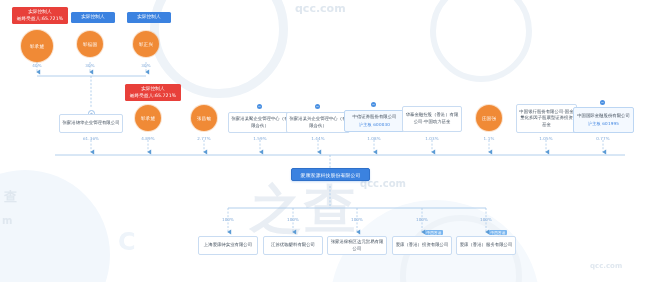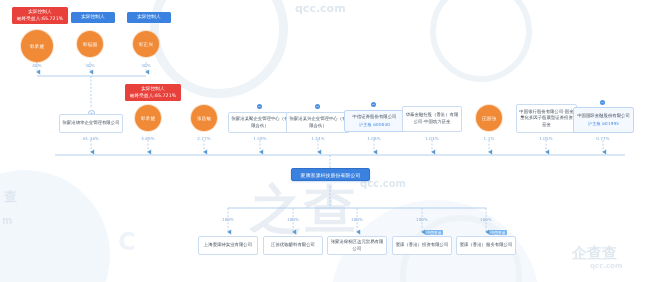--- a/index.html
+++ b/index.html
@@ -94,21 +94,20 @@
 <div id="stage">
 
   <div class="wm wm-blob" style="left:-60px;top:170px;width:170px;height:170px;"></div>
   <div class="wm wm-blob" style="left:330px;top:200px;width:210px;height:210px;background:#f5f9fd;"></div>
   <div class="wm wm-ring" style="left:150px;top:-40px;width:120px;height:120px;"></div>
   <div class="wm wm-ring thin" style="left:430px;top:-20px;width:90px;height:90px;"></div>
   <div class="wm wm-ring thin" style="left:400px;top:215px;width:110px;height:110px;"></div>
   <div class="wm wm-text" style="left:250px;top:175px;font-size:52px;">之查</div>
   <div class="wm wm-qcc" style="left:295px;top:2px;font-size:11px;">qcc.com</div>
   <div class="wm wm-qcc" style="left:360px;top:178px;font-size:10px;">qcc.com</div>
-  <div class="wm wm-qcc" style="left:572px;top:244px;font-size:15px;">企查查</div>
   <div class="wm wm-qcc" style="left:590px;top:262px;font-size:7px;">qcc.com</div>
   <div class="wm wm-qcc" style="left:4px;top:188px;font-size:13px;">查</div>
   <div class="wm wm-qcc" style="left:2px;top:215px;font-size:10px;">m</div>
   <div class="wm wm-qcc" style="left:118px;top:228px;font-size:24px;color:#eef4fa;">C</div>
 
   <svg id="wires" viewBox="0 0 660 282">
     <defs>
       <marker id="arw" markerWidth="6" markerHeight="6" refX="3" refY="4.4" orient="auto" markerUnits="userSpaceOnUse">
         <path d="M0.4,1.2 L5.6,1.2 L3,5.2 Z" fill="#5b9bd5"></path>
       </marker>

